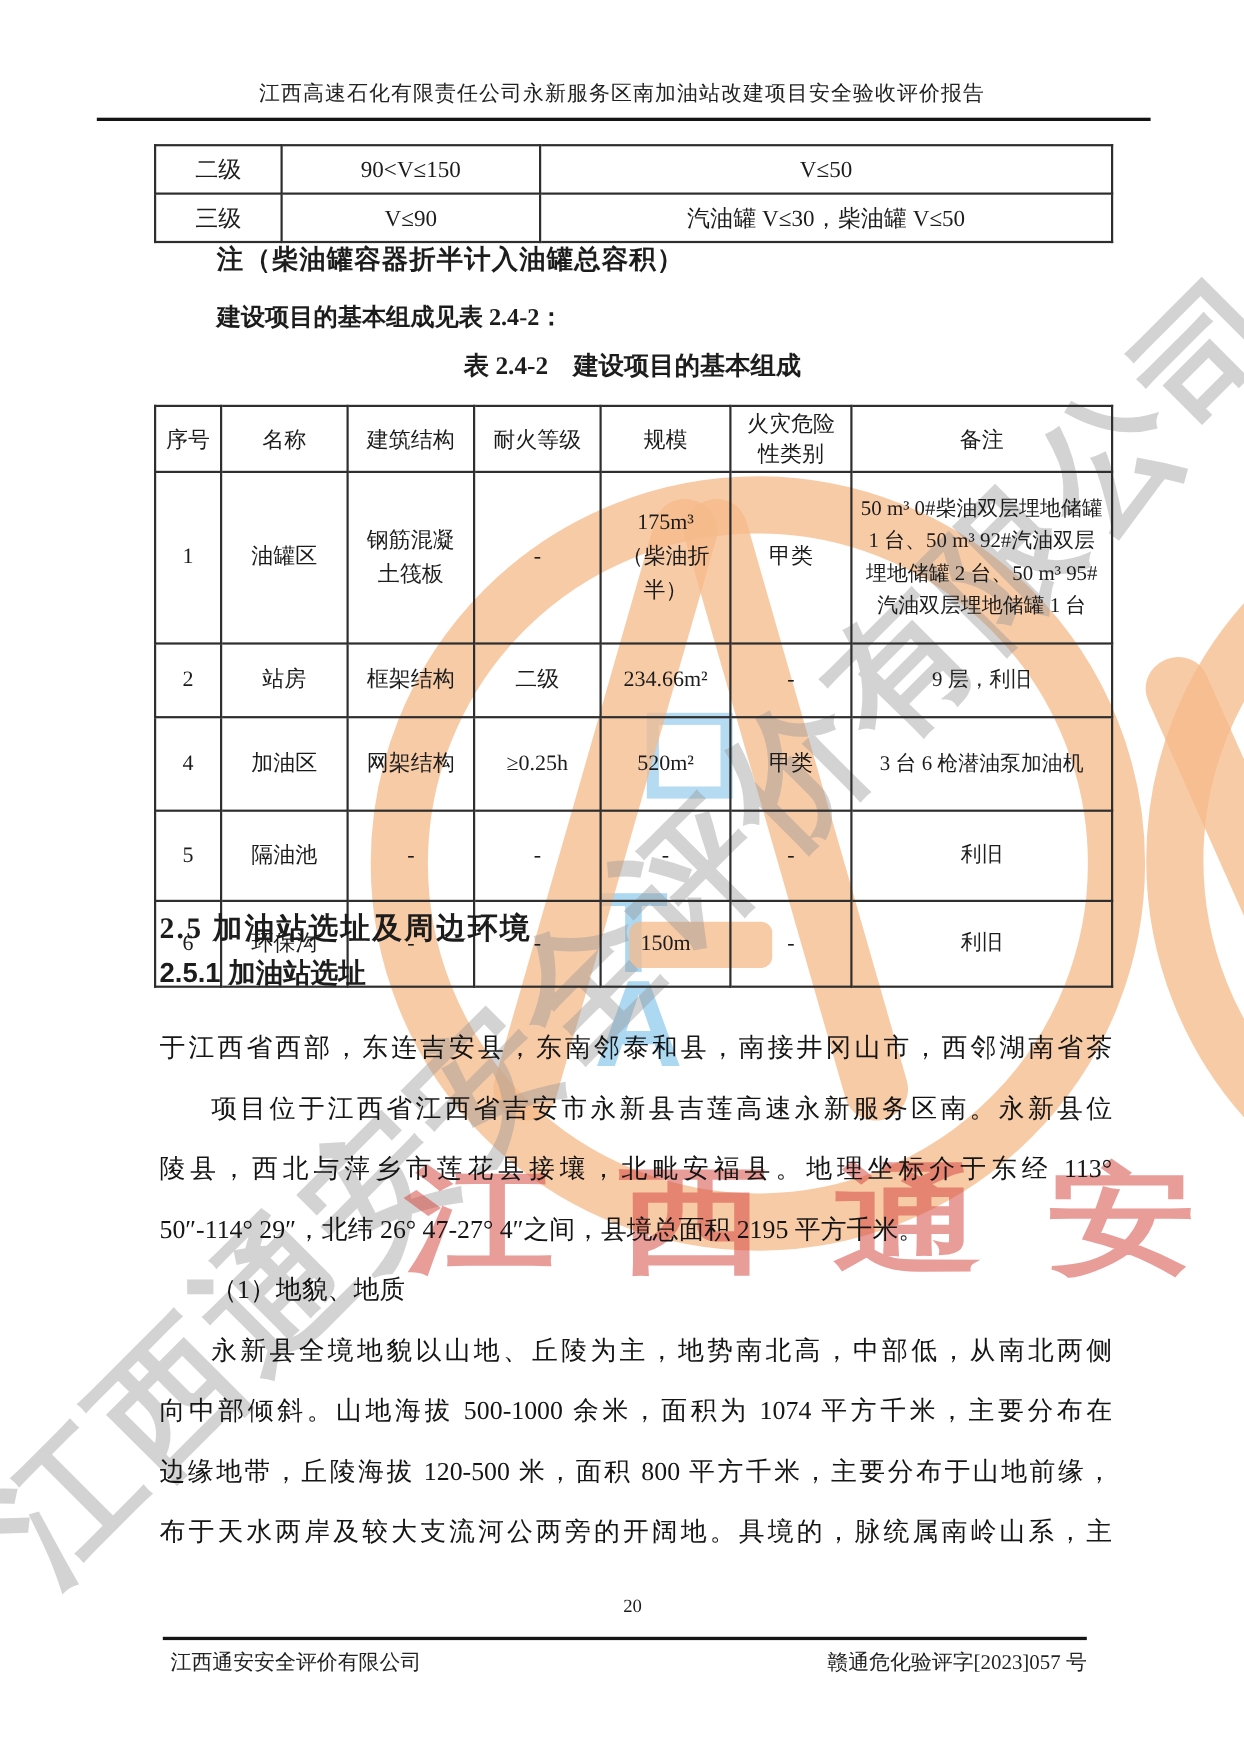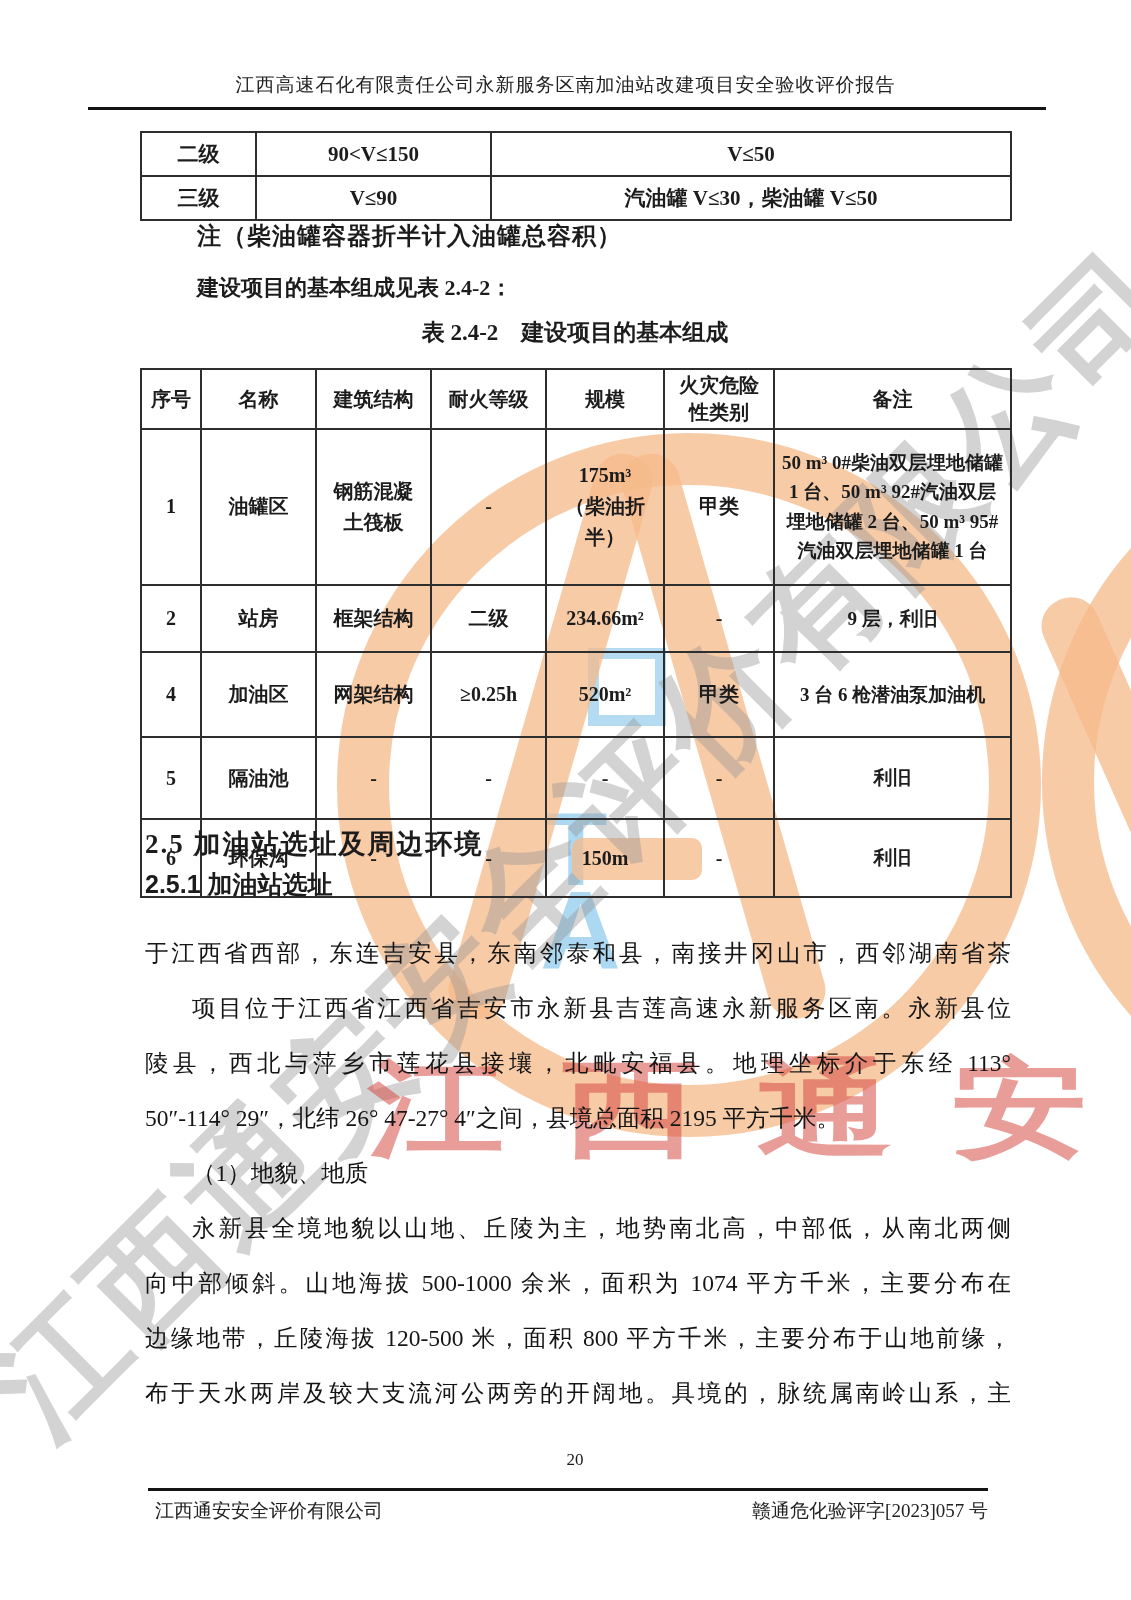--- a/index.html
+++ b/index.html
@@ -47,21 +47,21 @@
   }
   
   .content{position:relative;z-index:1;}
   .abs{position:absolute;}
   #header-title{top:72px;left:0;width:100%;text-align:center;
     font-size:19px;letter-spacing:1px;color:#222;}
   #header-rule{top:107px;left:88px;width:958px;height:3px;background:#141414;}
 
   table{border-collapse:collapse;table-layout:fixed;}
   td,th{border:2px solid #2e2e2e;text-align:center;vertical-align:middle;
-    white-space:pre-line;font-weight:bold;background:transparent;
+    white-space:pre-line;font-weight:normal;background:transparent;
     padding:2px 4px;box-sizing:border-box;}
   #top-table{top:131px;left:140px;}
   #top-table table{width:870px;}
   #top-table td{font-size:21px;}
   #top-table tr{height:44px;}
 
   #note-line{top:220px;left:197px;font-size:24px;font-weight:bold;
     font-family:"Liberation Sans","DejaVu Sans",sans-serif;letter-spacing:1px;}
   #intro-line{top:273px;left:197px;font-size:22px;font-weight:bold;}
   #table-caption{top:317px;left:140px;width:870px;text-align:center;

